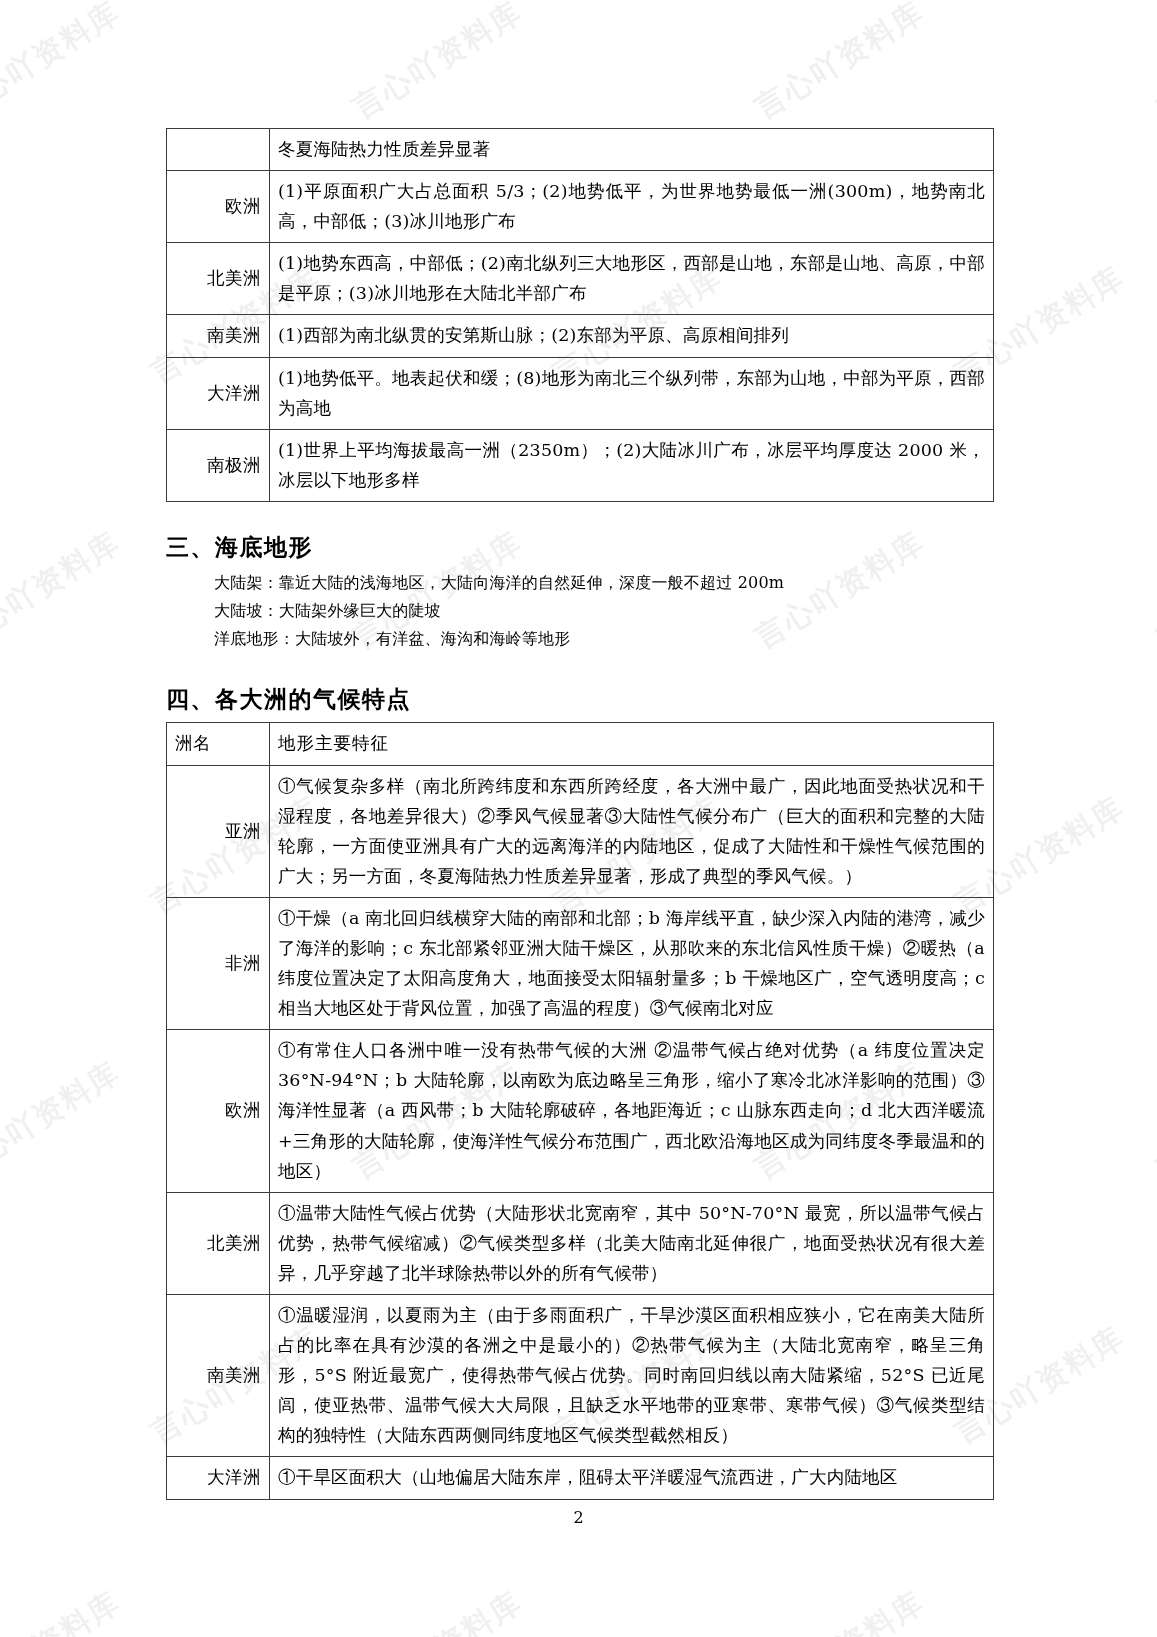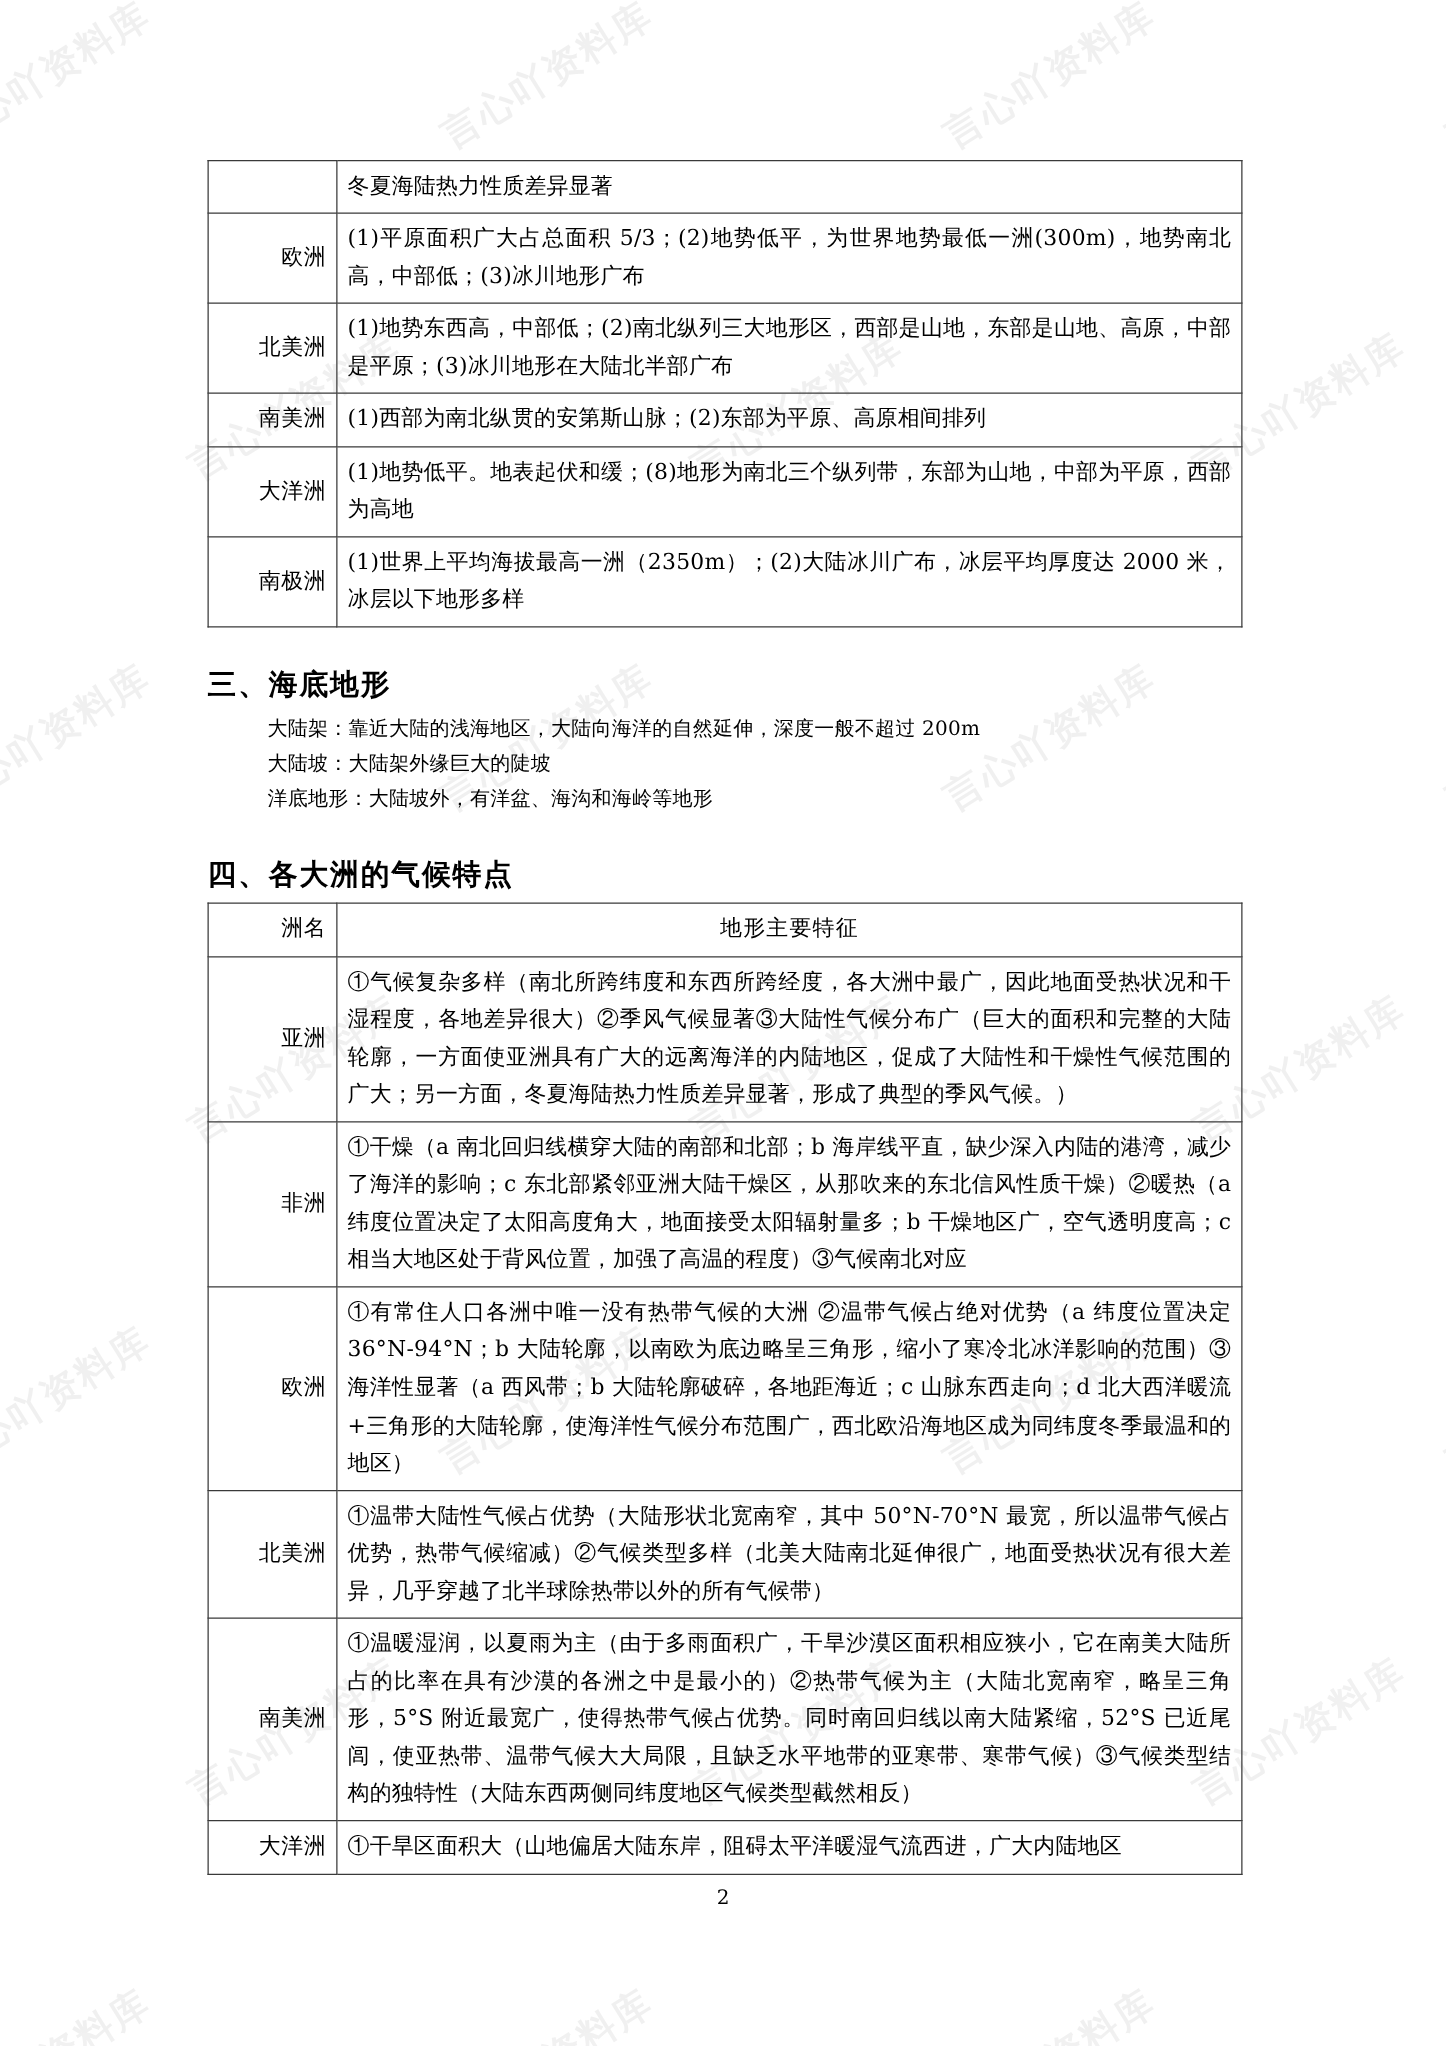--- a/index.html
+++ b/index.html
@@ -76,26 +76,26 @@
     white-space: nowrap;
     letter-spacing: 0.5px;
   }
   td.desc-cell {
     text-align: justify;
     text-justify: inter-ideograph;
     letter-spacing: 0.2px;
   }
   th.hdr-name {
     width: 86px;
-    text-align: right;
+    text-align: left;
     font-weight: 400;
     letter-spacing: 0.5px;
   }
   th.hdr-desc {
-    text-align: center;
+    text-align: left;
     font-weight: 400;
     letter-spacing: 1px;
   }
 
   
   .section-heading {
     font-family: "DejaVu Sans", "Liberation Sans", sans-serif;
     font-weight: 700;
     font-size: 23px;
     letter-spacing: 1.5px;

